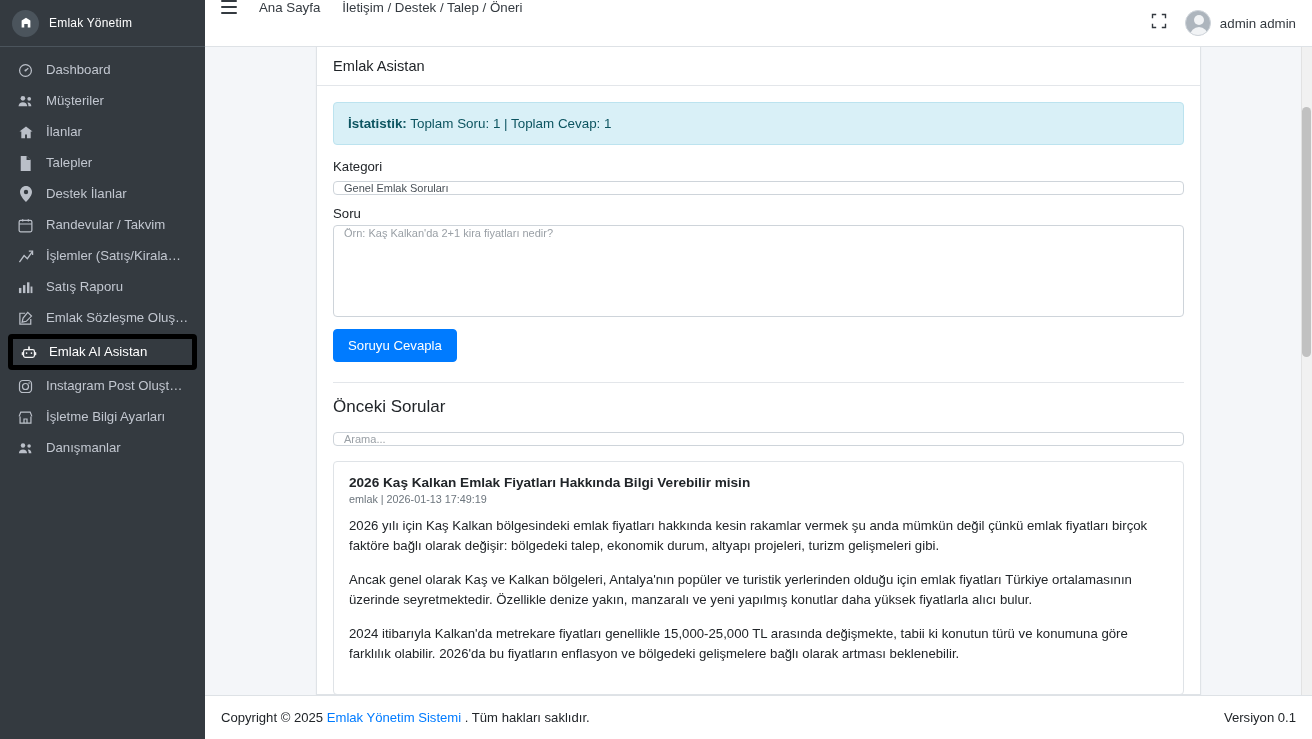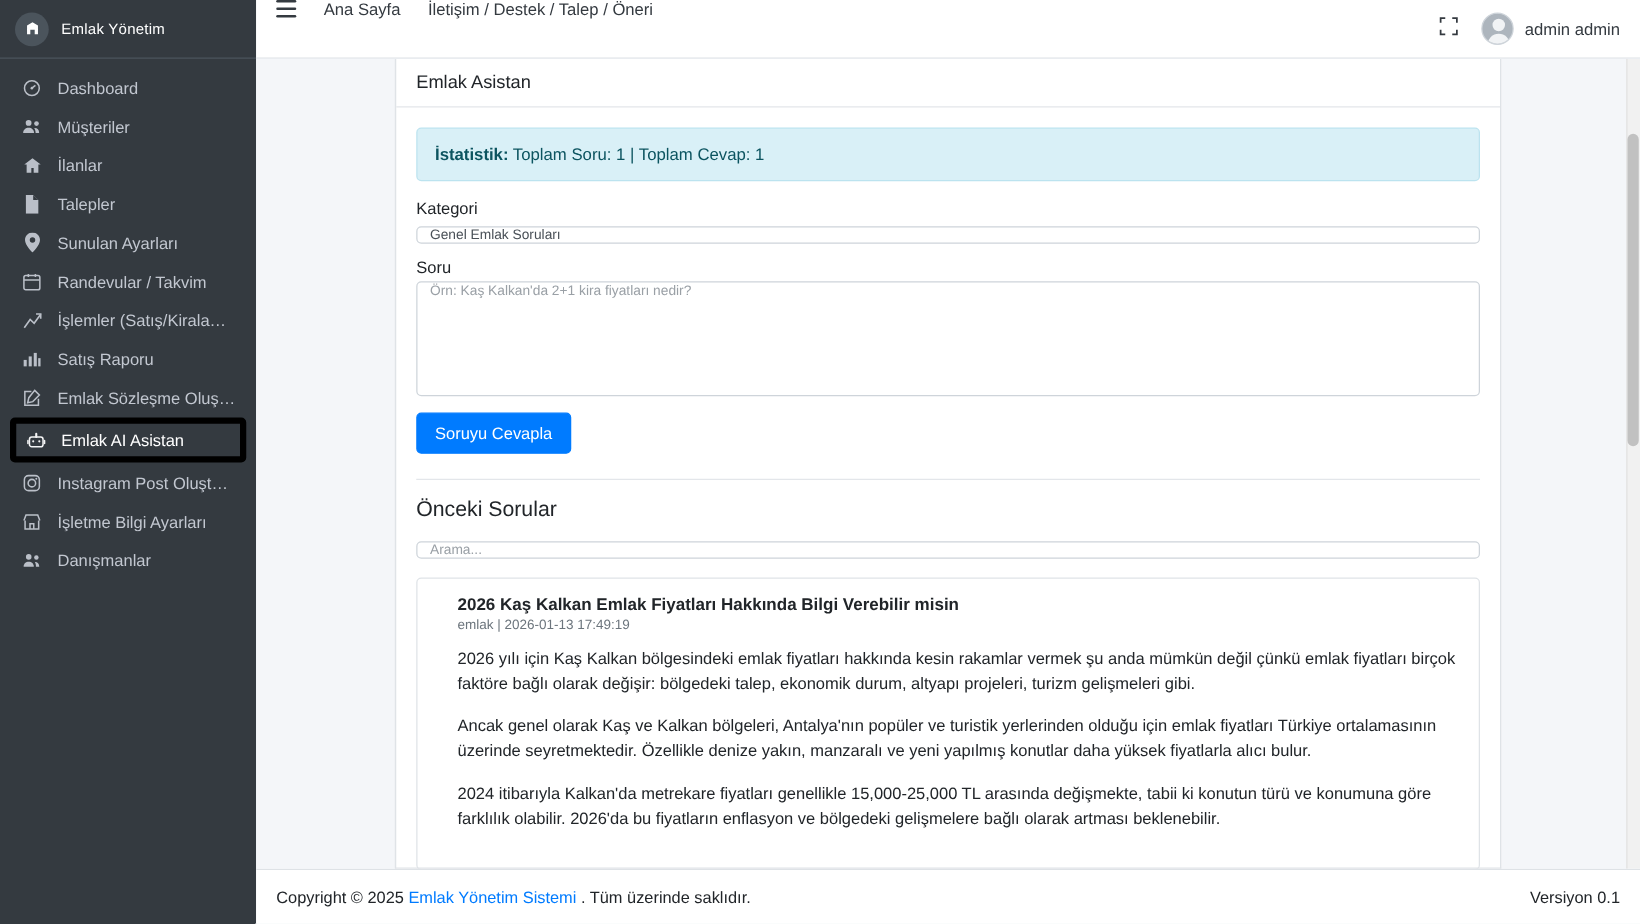--- a/index.html
+++ b/index.html
@@ -24,21 +24,21 @@
   }
   .brand-logo {
     width: 27px; height: 27px; border-radius: 50%;
     background: #4b545c; color: #fff;
     display: flex; align-items: center; justify-content: center;
     font-size: 14px; font-weight: bold;
   }
   .brand-title { color: #fff; font-size: 12px; letter-spacing: .2px; }
   .nav { padding: 8px 8px 0 8px; display: flex; flex-direction: column; gap: 1px; }
   .nav-item {
-    display: flex; align-items: center; gap: 11px;
+    display: flex; gap: 11px;
     padding: 7px 8px; border-radius: 4px;
     font-size: 13.2px; color: #c2c7d0; white-space: nowrap;
     overflow: hidden;
   }
   .nav-item.active {
     border: 5px solid #000000; padding: 5px 6px; color: #fff;
   }
   .nav-ico { width: 19px; min-width: 19px; height: 16px; display: flex; align-items: center; justify-content: center; opacity: .95; }
   .nav-ico svg { display: block; }
   .nav-label { overflow: hidden; text-overflow: ellipsis; }
@@ -93,21 +93,21 @@
   textarea.form-control { height: 92px; resize: none; line-height: 1.45; }
   .btn-primary {
     margin-top: 8px; background: #007bff; border: 1px solid #007bff; color: #fff;
     font-size: 13.2px; padding: 8px 14px; border-radius: 4px; cursor: pointer;
     font-family: "Liberation Sans", sans-serif;
   }
   .hr { border: none; border-top: 1px solid #e3e6ea; margin: 20px 0 14px 0; }
   .section-title { font-size: 17px; color: #212529; font-weight: normal; margin-bottom: 12px; }
 
   .qa-card {
-    border: 1px solid #dfe3e7; border-radius: 4px; padding: 13px 15px 16px 32px;
+    border: 1px solid #dfe3e7; border-radius: 4px; padding: 13px 15px 16px 15px;
     margin-top: 14px;
   }
   .qa-title { font-size: 13.6px; font-weight: bold; color: #212529; }
   .qa-meta { font-size: 10.8px; color: #6c757d; margin-top: 3px; margin-bottom: 11px; }
   .qa-p { font-size: 13.2px; color: #212529; line-height: 1.55; margin-bottom: 13px; }
 
   
   .scroll-strip {
     position: absolute; right: 0; top: 0; width: 11px; height: 100%;
     background: #f1f1f1; border-left: 1px solid #e2e2e2;
@@ -182,21 +182,21 @@
         </span>
         <span class="nav-label">Talepler</span>
       </div>
 
       <div class="nav-item">
         <span class="nav-ico">
           <svg width="12" height="16" viewBox="0 0 12 16" fill="#c2c7d0">
               <path d="M6 0C2.7 0 0 2.7 0 6c0 4.4 6 10 6 10s6-5.6 6-10c0-3.3-2.7-6-6-6zm0 8.2A2.2 2.2 0 1 1 6 3.8a2.2 2.2 0 0 1 0 4.4z"></path>
             </svg>
         </span>
-        <span class="nav-label">Sunulan Ayarları</span>
+        <span class="nav-label">Destek İlanlar</span>
       </div>
 
       <div class="nav-item">
         <span class="nav-ico">
           <svg width="15" height="15" viewBox="0 0 16 16" fill="none" stroke="#c2c7d0" stroke-width="1.3">
               <rect x="1.2" y="2.6" width="13.6" height="12.2" rx="1.6"></rect>
               <path d="M1.2 6.4h13.6M5 1.2v2.6M11 1.2v2.6"></path>
             </svg>
         </span>
         <span class="nav-label">Randevular / Takvim</span>
@@ -343,18 +343,18 @@
       </section>
 
       <div class="scroll-strip">
         <div class="scroll-thumb"></div>
       </div>
     </div>
 
     <footer class="footer">
       <span>Copyright © 2025</span>&nbsp;
       <a href="#">Emlak Yönetim Sistemi</a>&nbsp;
-      <span>. Tüm üzerinde saklıdır.</span>
+      <span>. Tüm hakları saklıdır.</span>
       <span class="ver">Versiyon 0.1</span>
     </footer>
 
   </div>
 </div>
 
 </body></html>

